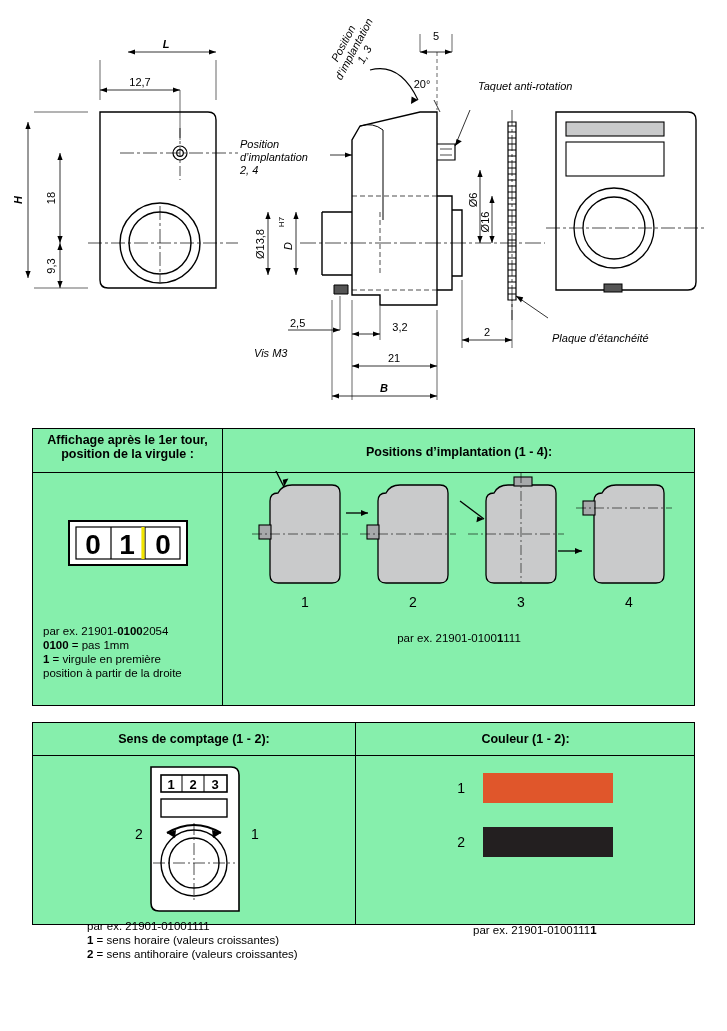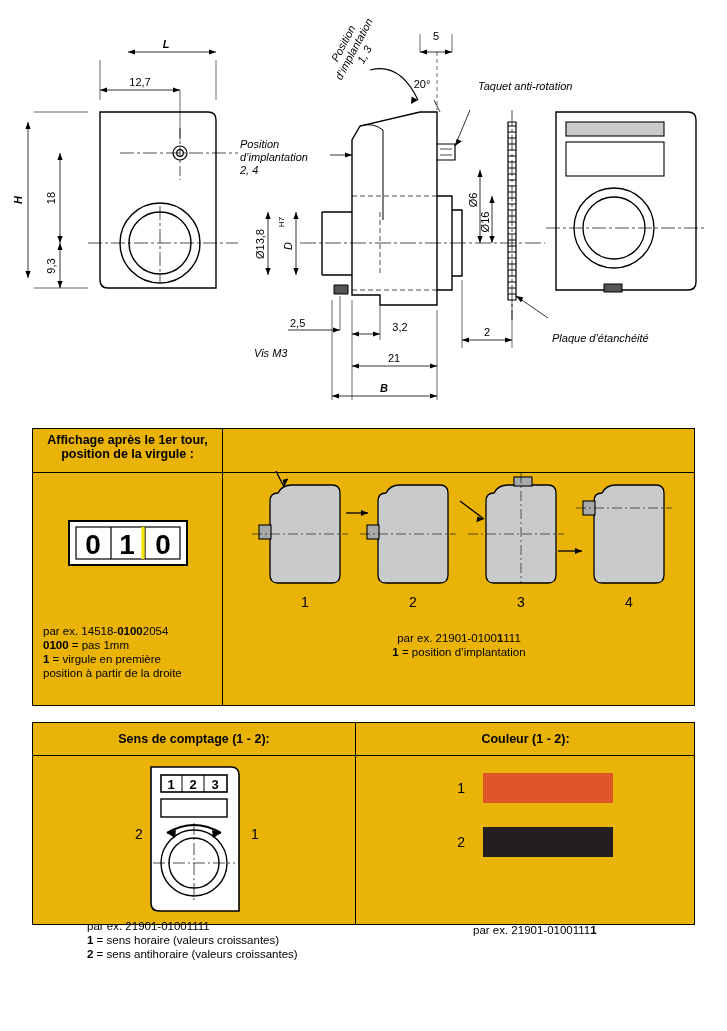--- a/index.html
+++ b/index.html
@@ -12,21 +12,21 @@
     overflow:hidden;
   }
   .stage{position:absolute;left:0;top:0;width:727px;height:1031px;}
   svg{display:block;}
   .lbl{font-family:"Liberation Sans", sans-serif;font-size:11px;fill:#000;}
   .lbl-i{font-family:"Liberation Sans", sans-serif;font-size:11px;fill:#000;font-style:italic;}
   .lbl-b{font-weight:bold;}
   .panel{
     position:absolute;
     border:1.5px solid #000;
-    background:#eab308;
+    background:#86efac;
     box-sizing:border-box;
   }
   .cellhead{
     font-size:12.5px;font-weight:bold;text-align:center;
   }
   .txt{font-size:11.5px;line-height:14px;}
   .txt b{font-weight:bold;}
   .center{text-align:center;}
   .vline{position:absolute;top:0;bottom:0;width:0;border-left:1.5px solid #000;}
   .hline{position:absolute;left:0;right:0;height:0;border-top:1.5px solid #000;}
@@ -203,34 +203,35 @@
 
 <div class="panel" style="left:32px;top:428px;width:663px;height:278px;">
   <div class="vline" style="left:189px;"></div>
   <div class="hline" style="top:43px;"></div>
 
   <div style="position:absolute;left:0;top:4px;width:189px;">
     <div class="cellhead">Affichage après le 1er tour,</div>
     <div class="cellhead">position de la virgule :</div>
   </div>
 
+  <div class="cellhead" style="position:absolute;left:189px;top:16px;width:474px;">Positions d’implantation (1 - 4):</div>
 
   <svg width="189" height="120" viewBox="0 0 189 120" style="position:absolute;left:0;top:72px;">
     <rect x="36" y="20" width="118" height="44" fill="#fff" stroke="#000" stroke-width="2"></rect>
     <rect x="43" y="26" width="104" height="32" fill="#fff" stroke="#000" stroke-width="1.2"></rect>
     <path d="M78 26 L78 58 M112 26 L112 58" stroke="#000" stroke-width="1.2"></path>
     <path d="M110 26 L110 58" stroke="#F2E500" stroke-width="3.2"></path>
     <text x="60" y="53" text-anchor="middle" font-family="Liberation Sans, sans-serif" font-size="28" font-weight="bold">0</text>
     <text x="94" y="53" text-anchor="middle" font-family="Liberation Sans, sans-serif" font-size="28" font-weight="bold">1</text>
     <text x="130" y="53" text-anchor="middle" font-family="Liberation Sans, sans-serif" font-size="28" font-weight="bold">0</text>
   </svg>
 
   <div class="txt" style="position:absolute;left:10px;top:195px;width:175px;">
     <div>
-      <span>par ex. 14518-</span><b>0100</b><span>2054</span>
+      <span>par ex. 21901-</span><b>0100</b><span>2054</span>
     </div>
     <div>
       <b>0100</b><span> = pas 1mm</span>
     </div>
     <div>
       <b>1</b><span> = virgule en première</span>
     </div>
     <div>position à partir de la droite</div>
   </div>
 
@@ -270,23 +271,20 @@
       <path d="M30 37 L126 37" stroke="#000" stroke-width="0.6" stroke-dasharray="10,3,2,3"></path>
       <path d="M12 80 L36 80" stroke="#000" stroke-width="1.3"></path>
       <path d="M36 80 l-7 -3 v6 z" fill="#000"></path>
       <text x="83" y="136" text-anchor="middle" font-family="Liberation Sans, sans-serif" font-size="14">4</text>
     </g>
   </svg>
 
   <div class="txt center" style="position:absolute;left:189px;top:202px;width:474px;">
     <div>
       <span>par ex. 21901-0100</span><b>1</b><span>111</span>
-    </div>
-    <div>
-      <b>1</b><span> = position d’implantation</span>
     </div>
   </div>
 </div>
 
 <div class="panel" style="left:32px;top:722px;width:663px;height:203px;">
   <div class="vline" style="left:322px;"></div>
   <div class="hline" style="top:32px;"></div>
 
   <div class="cellhead" style="position:absolute;left:0;top:9px;width:322px;">Sens de comptage (1 - 2):</div>
   <div class="cellhead" style="position:absolute;left:322px;top:9px;width:341px;">Couleur (1 - 2):</div>

